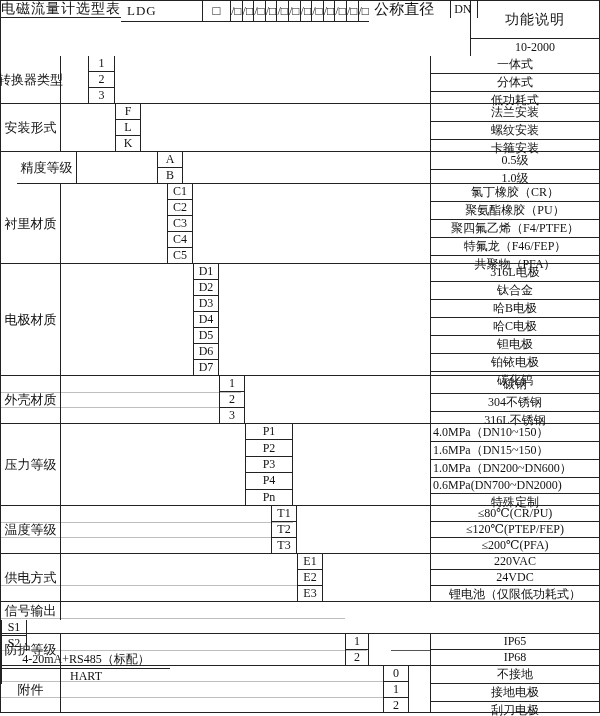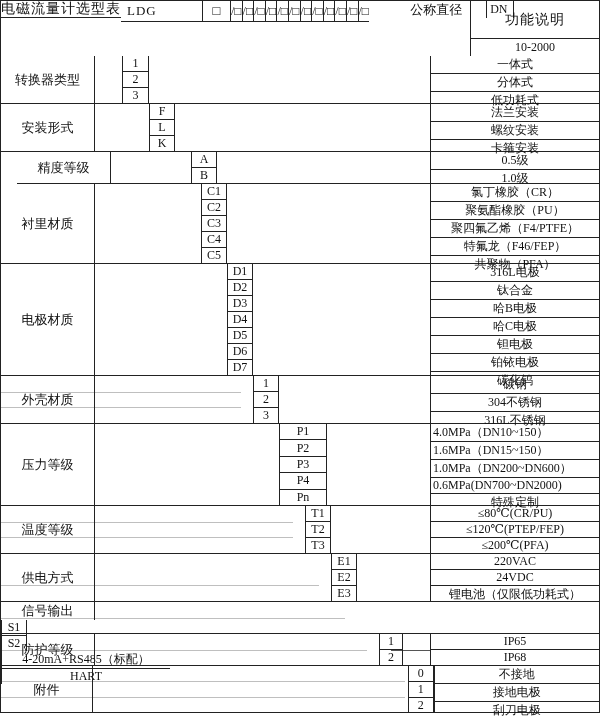--- a/index.html
+++ b/index.html
@@ -11,31 +11,31 @@
   
   .topsec{display:flex;height:55px;}
   .topleft{width:470px;border-right:1px solid #222;display:flex;flex-direction:row;}
   .title-row{height:17px;border-bottom:1px solid #222;}
   .title-row .cell{width:100%;height:100%;font-size:14px;letter-spacing:1px;}
   .ldg-row{height:21px;border-bottom:1px solid #222;display:flex;}
   .ldg{width:81px;justify-content:flex-start;padding-left:6px;font-size:13px;letter-spacing:1px;}
   .boxcell{width:28px;border-left:1px solid #222;font-size:13px;}
   .seg{flex:1;border-left:1px solid #222;font-size:12px;}
   .dn-row{height:17px;display:flex;}
-  .dnlbl{width:81px;justify-content:flex-start;padding-left:5px;font-size:13px;margin-left:36px;}
+  .dnlbl{width:81px;justify-content:flex-start;padding-left:5px;font-size:15px;}
   .dncode{width:28px;border-left:1px solid #222;border-right:1px solid #222;
           justify-content:flex-start;padding-left:3px;font-size:12px;}
   .dnspace{flex:1;}
   .rightcol{flex:1;display:flex;flex-direction:column;}
   .rhead{height:38px;border-bottom:1px solid #222;font-size:14px;letter-spacing:1px;}
   .rdn{height:17px;font-size:12px;}
   
   .block{position:relative;display:flex;border-bottom:1px solid #222;}
   .block:last-child{border-bottom:none;}
-  .lbl{width:94px;border-right:1px solid #222;font-size:13px;z-index:2;}
+  .lbl{width:60px;border-right:1px solid #222;font-size:13px;z-index:2;}
   .spacer{height:100%;}
   .codes{display:flex;flex-direction:column;border-left:1px solid #222;
          border-right:1px solid #222;z-index:2;background:#fff0;}
   .code{flex:1;border-bottom:1px solid #222;font-size:12px;}
   .codes .code:last-child{border-bottom:none;}
   .rspacer{flex:1;}
   .descs{width:169px;border-left:1px solid #222;display:flex;flex-direction:column;z-index:2;}
   .desc{flex:1;border-bottom:1px solid #222;font-size:12px;}
   .descs .desc:last-child{border-bottom:none;}
   .desc.left{justify-content:flex-start;padding-left:2px;}

